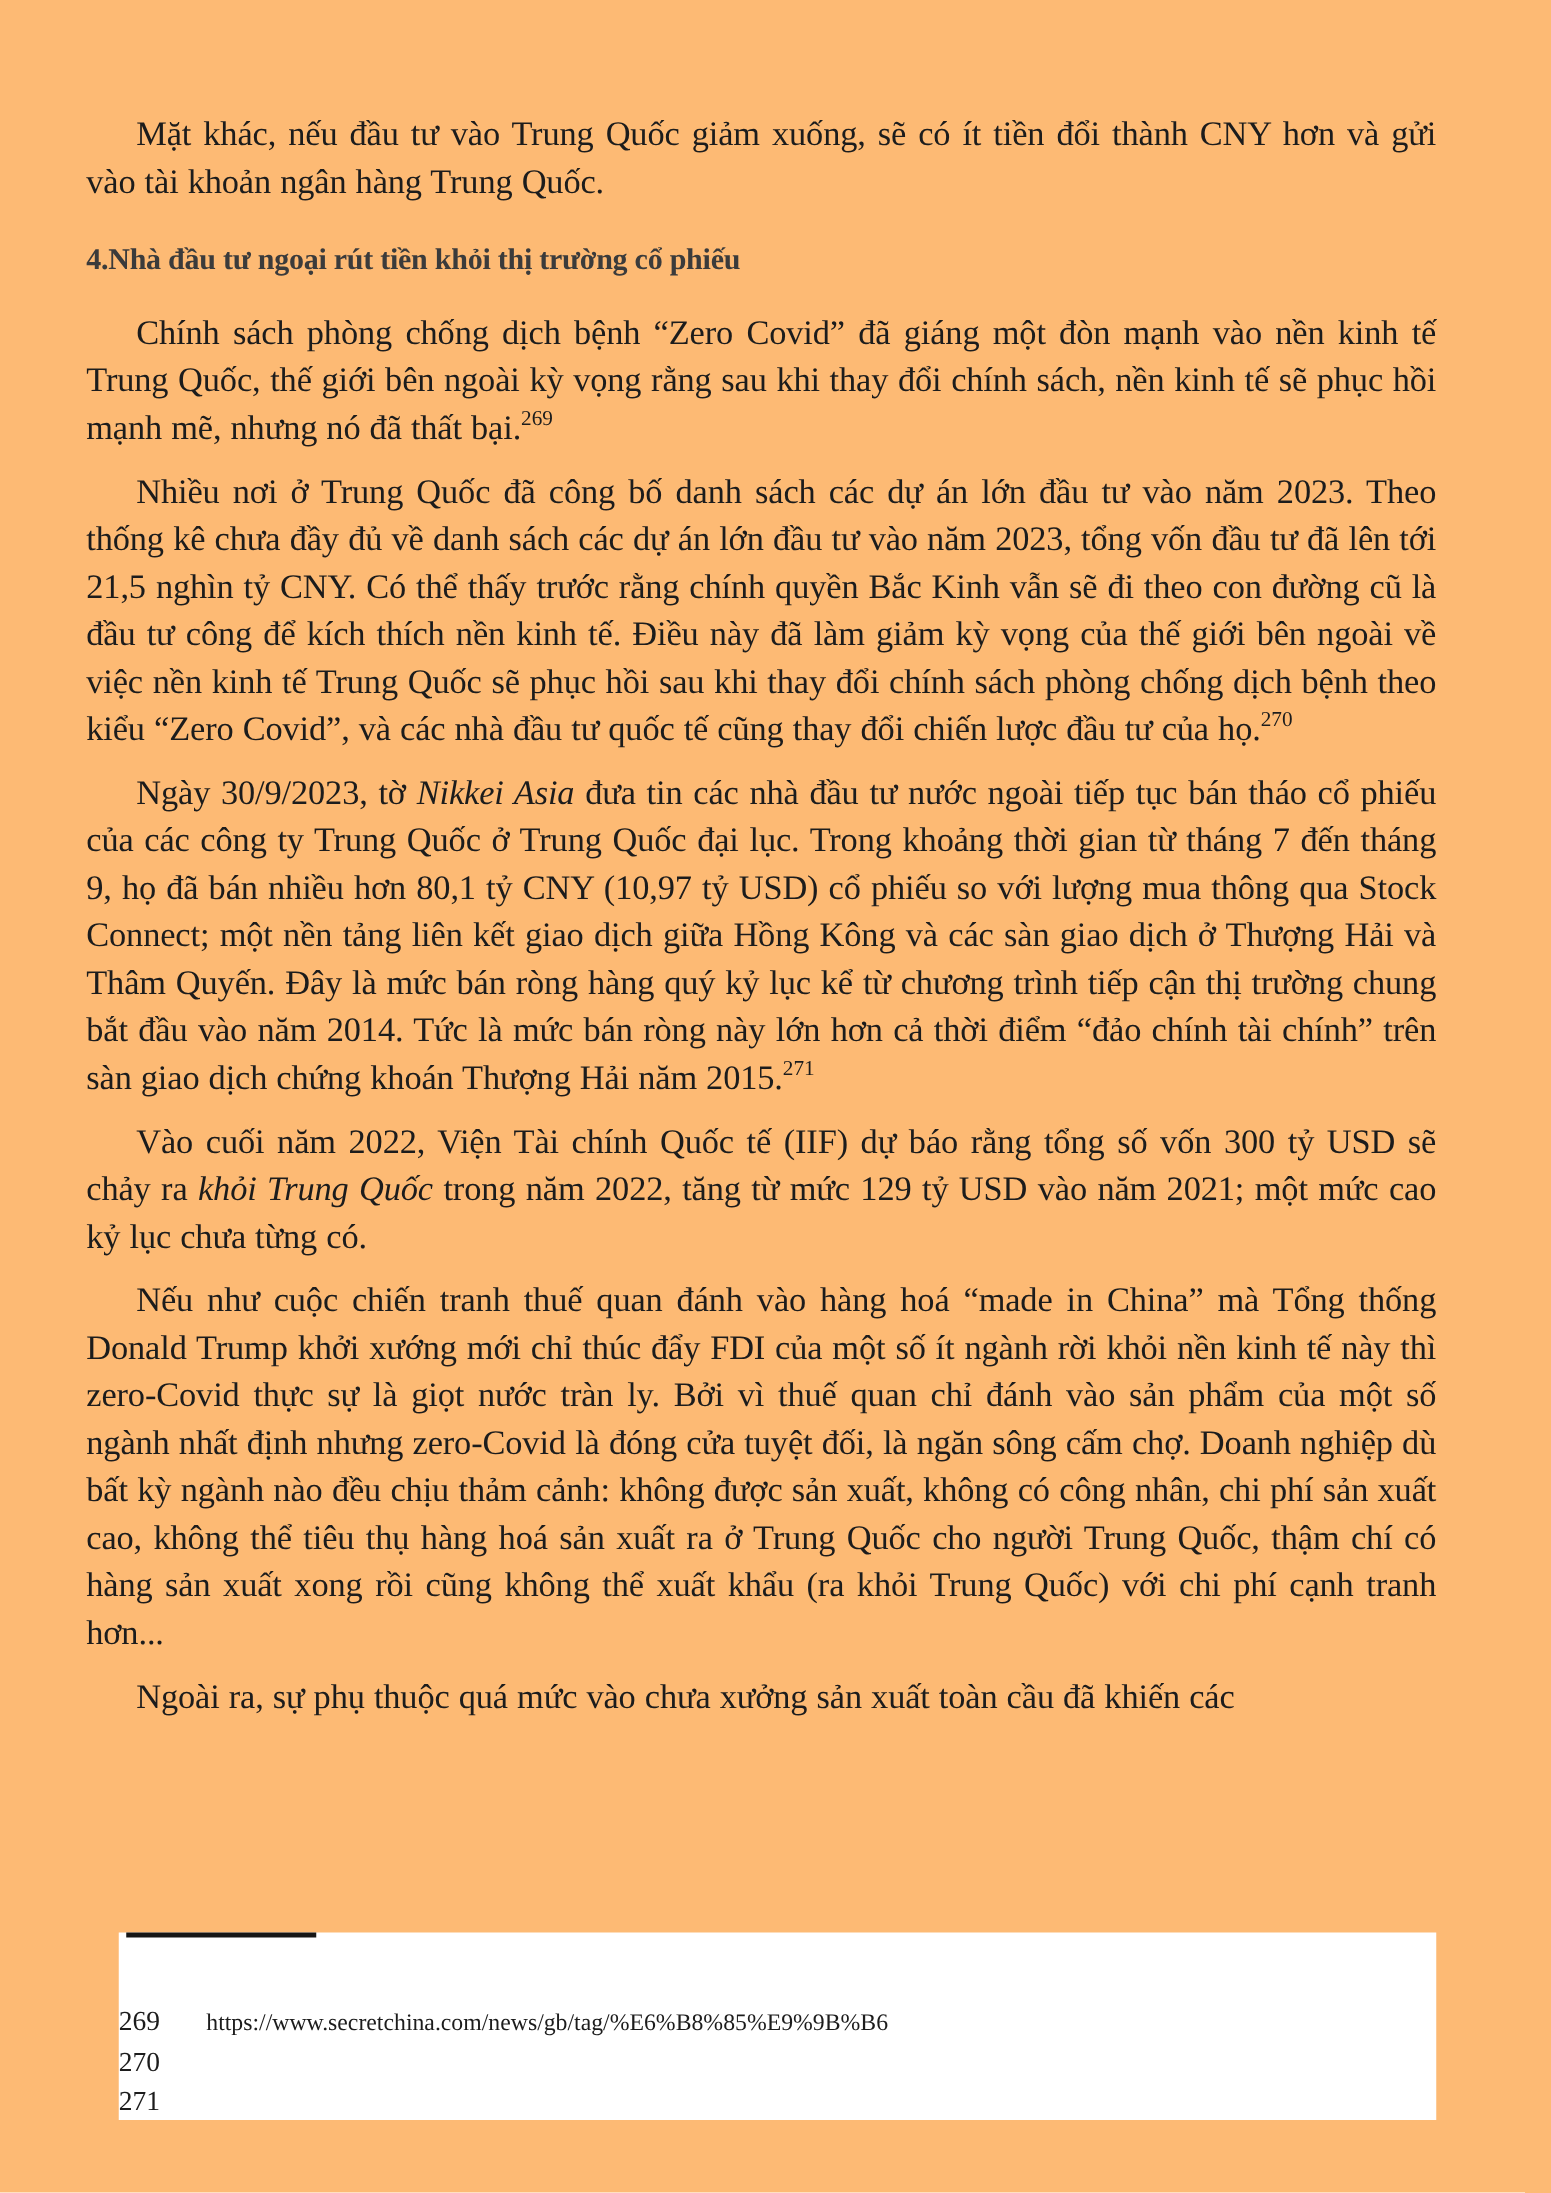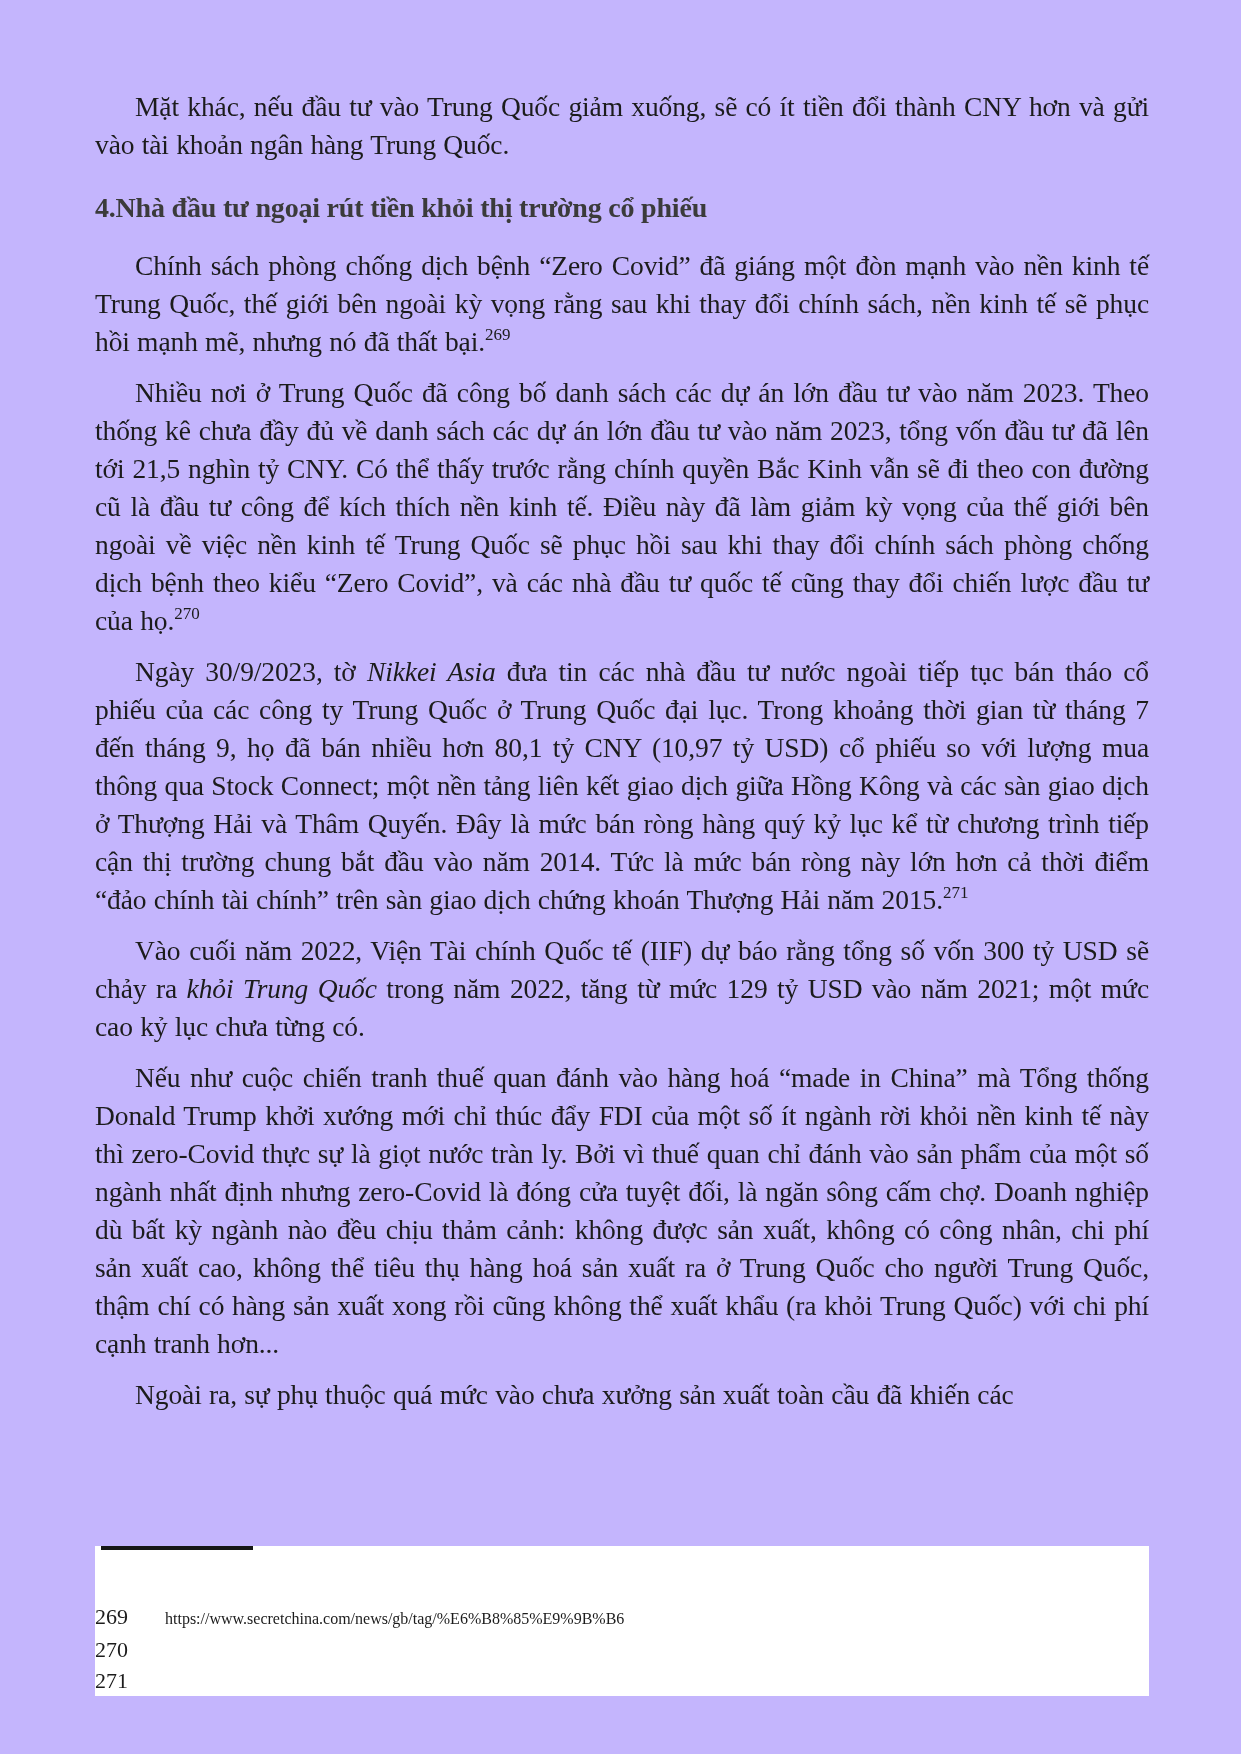--- a/index.html
+++ b/index.html
@@ -11,36 +11,36 @@
     width: 1241px;
     height: 1754px;
     position: relative;
     font-family: "Liberation Serif", "DejaVu Serif", serif;
     color: #1c1c1c;
     overflow: hidden;
   }
   .page {
     position: absolute;
     inset: 0;
-    padding: 88px 92px 0 95px;
+    padding: 88px 92px 0 69px;
     box-sizing: border-box;
-    background: #c4b5fd;
+    background: #fdba74;
   }
   p.body-para {
     font-size: 27.5px;
     line-height: 38px;
     text-align: justify;
     text-indent: 40px;
     margin: 0 0 13px 0;
     color: #1c1c1c;
     letter-spacing: -0.1px;
     word-spacing: 0.5px;
   }
   h2.section-heading {
-    font-size: 28px;
+    font-size: 24px;
     line-height: 40px;
     font-weight: bold;
     color: #3b3b3b;
     margin: 24px 0 19px 0;
     letter-spacing: -0.2px;
     text-align: left;
   }
   p.body-para i { }
   sup.fn-ref {
     font-size: 17px;
@@ -70,21 +70,21 @@
     line-height: 31px;
     color: #1c1c1c;
   }
   .footnote-number {
     flex: none;
     width: 70px;
     font-size: 22px;
   }
   .footnote-url {
     word-break: break-all;
-    font-size: 16px;
+    font-size: 19px;
     margin-top: 40px;
   }
   .page-number {
     position: absolute;
     top: 1760px;
     left: 0;
     width: 100%;
     text-align: center;
     font-size: 26px;
     color: #1c1c1c;

